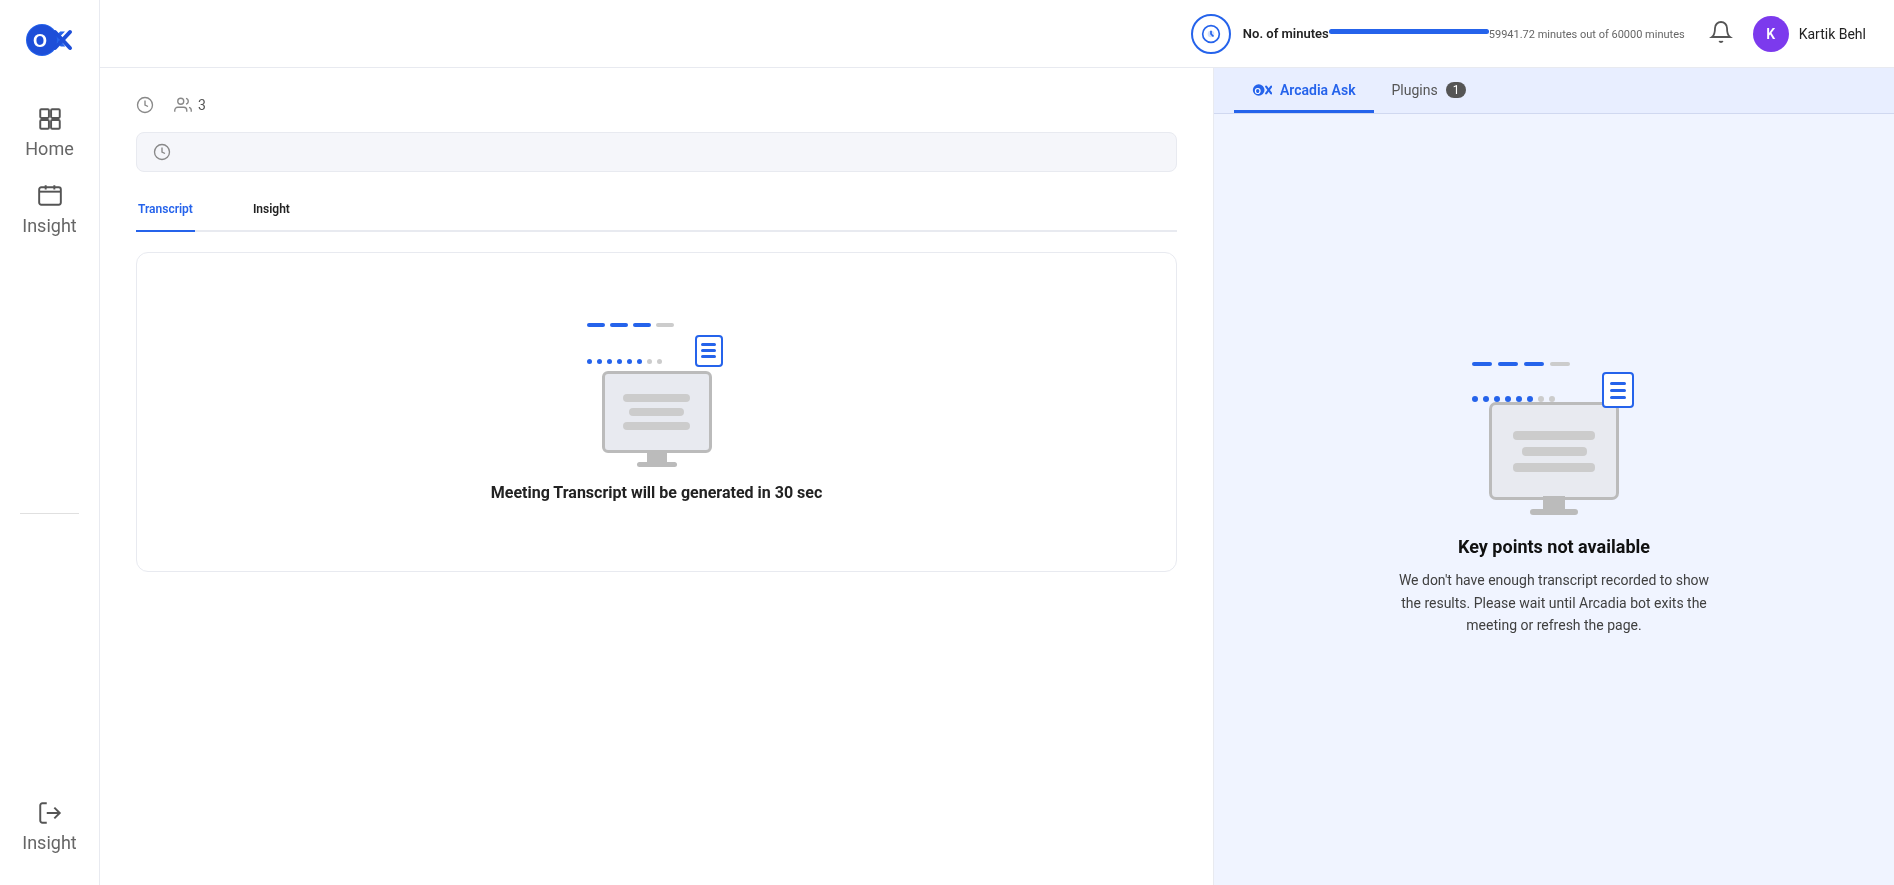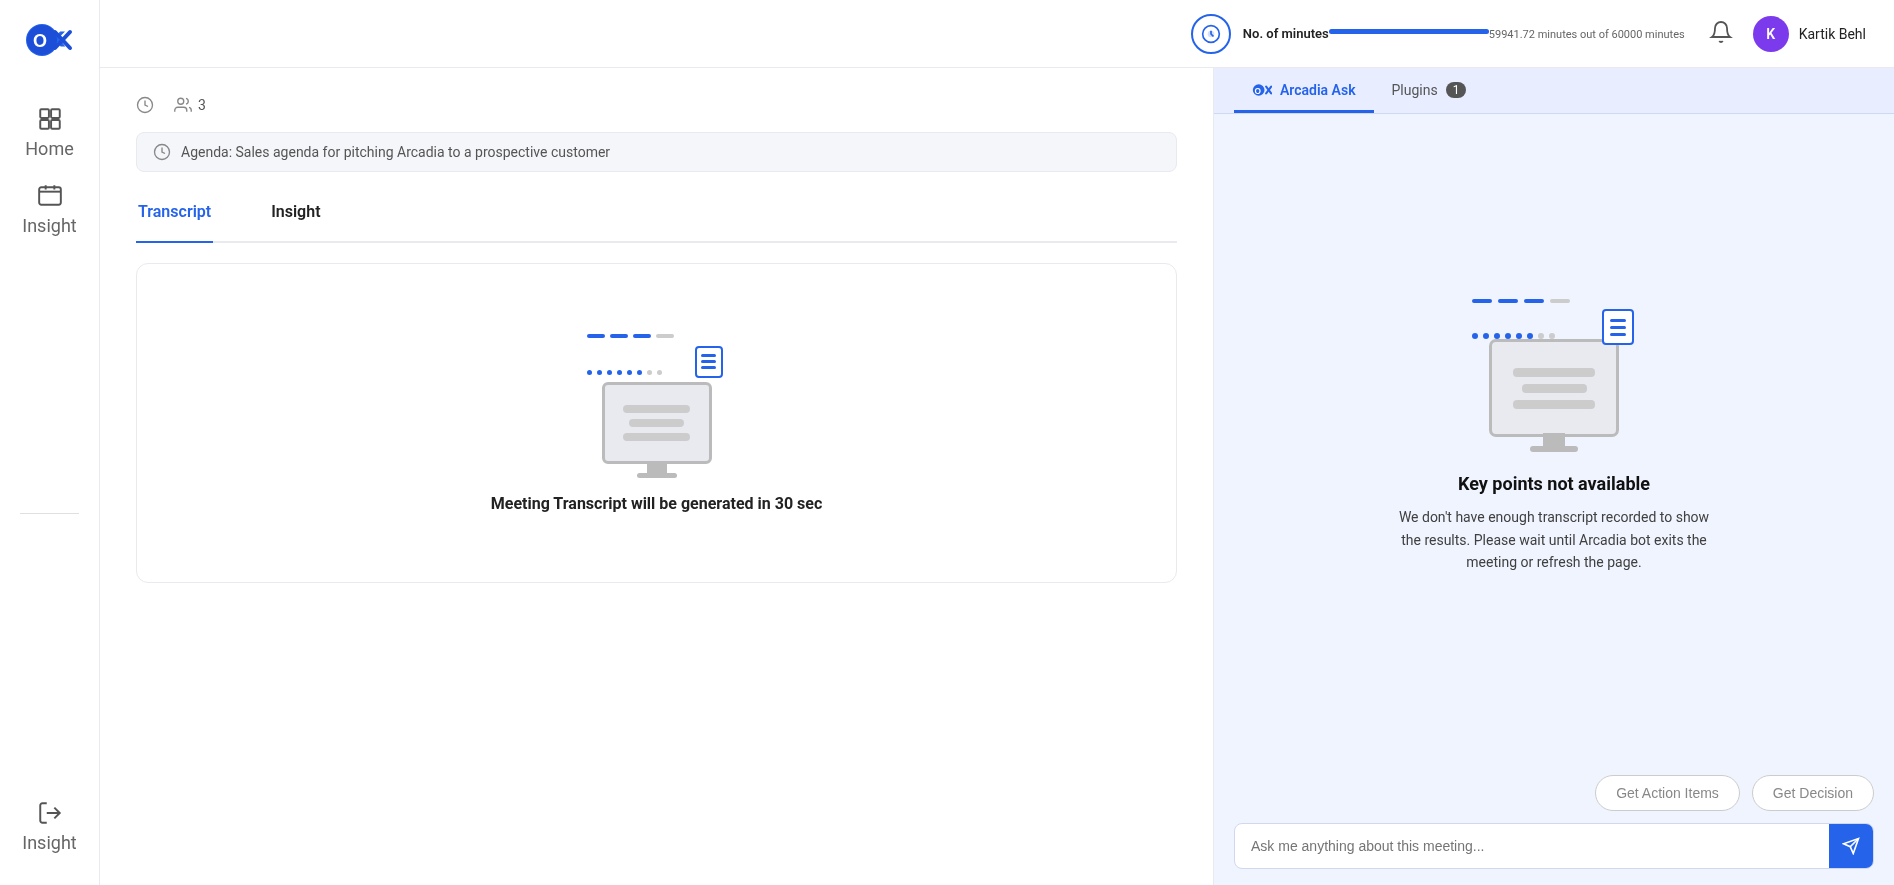--- a/index.html
+++ b/index.html
@@ -183,22 +183,22 @@
       color: #555;
       font-size: 14px;
     }
     .tabs {
       display: flex;
       gap: 28px;
       border-bottom: 2px solid #e8eaf0;
       margin-bottom: 20px;
     }
     .tab {
-      padding: 8px 2px 20px;
-      font-size: 16px;
+      padding: 8px 2px 14px;
+      font-size: 12px;
       cursor: pointer;
       color: #555;
       border-bottom: 2px solid transparent;
       margin-bottom: -2px;
     }
     .tab.active {
       color: #2563eb;
       border-bottom-color: #2563eb;
       font-weight: 600;
     }
@@ -652,21 +652,20 @@
           </svg>
           <span>3</span>
         </div>
       </div>
 
       <div class="agenda-bar">
         <svg width="18" height="18" viewBox="0 0 24 24" fill="none" stroke="#888" stroke-width="1.8">
           <circle cx="12" cy="12" r="10"></circle>
           <polyline points="12 6 12 12 16 14"></polyline>
         </svg>
-        <span>Agenda: Sales agenda for pitching Arcadia to a prospective customer</span>
       </div>
 
       <div class="tabs">
         <div class="tab active">
           <span>Transcript</span>
         </div>
         <div class="tab bold-inactive">
           <span>Insight</span>
         </div>
       </div>
@@ -774,31 +773,16 @@
             <div class="kp-doc-line"></div>
             <div class="kp-doc-line"></div>
             <div class="kp-doc-line"></div>
           </div>
         </div>
 
         <h2 class="keypoints-title">Key points not available</h2>
         <p class="keypoints-desc">We don't have enough transcript recorded to show the results. Please wait until Arcadia bot exits the meeting or refresh the page.</p>
       </div>
 
-      <div class="right-footer">
-        <div class="action-buttons">
-          <button class="action-btn">Get Action Items</button>
-          <button class="action-btn">Get Decision</button>
-        </div>
-        <div class="ask-input-row">
-          <input class="ask-input" type="text" placeholder="Ask me anything about this meeting..." style="">
-          <button class="ask-send-btn">
-            <svg width="18" height="18" viewBox="0 0 24 24" fill="none" stroke="#fff" stroke-width="2.2">
-              <line x1="22" y1="2" x2="11" y2="13"></line>
-              <polygon points="22 2 15 22 11 13 2 9 22 2"></polygon>
-            </svg>
-          </button>
-        </div>
-      </div>
     </div>
 
   </div>
 </div>
 
 </body></html>

